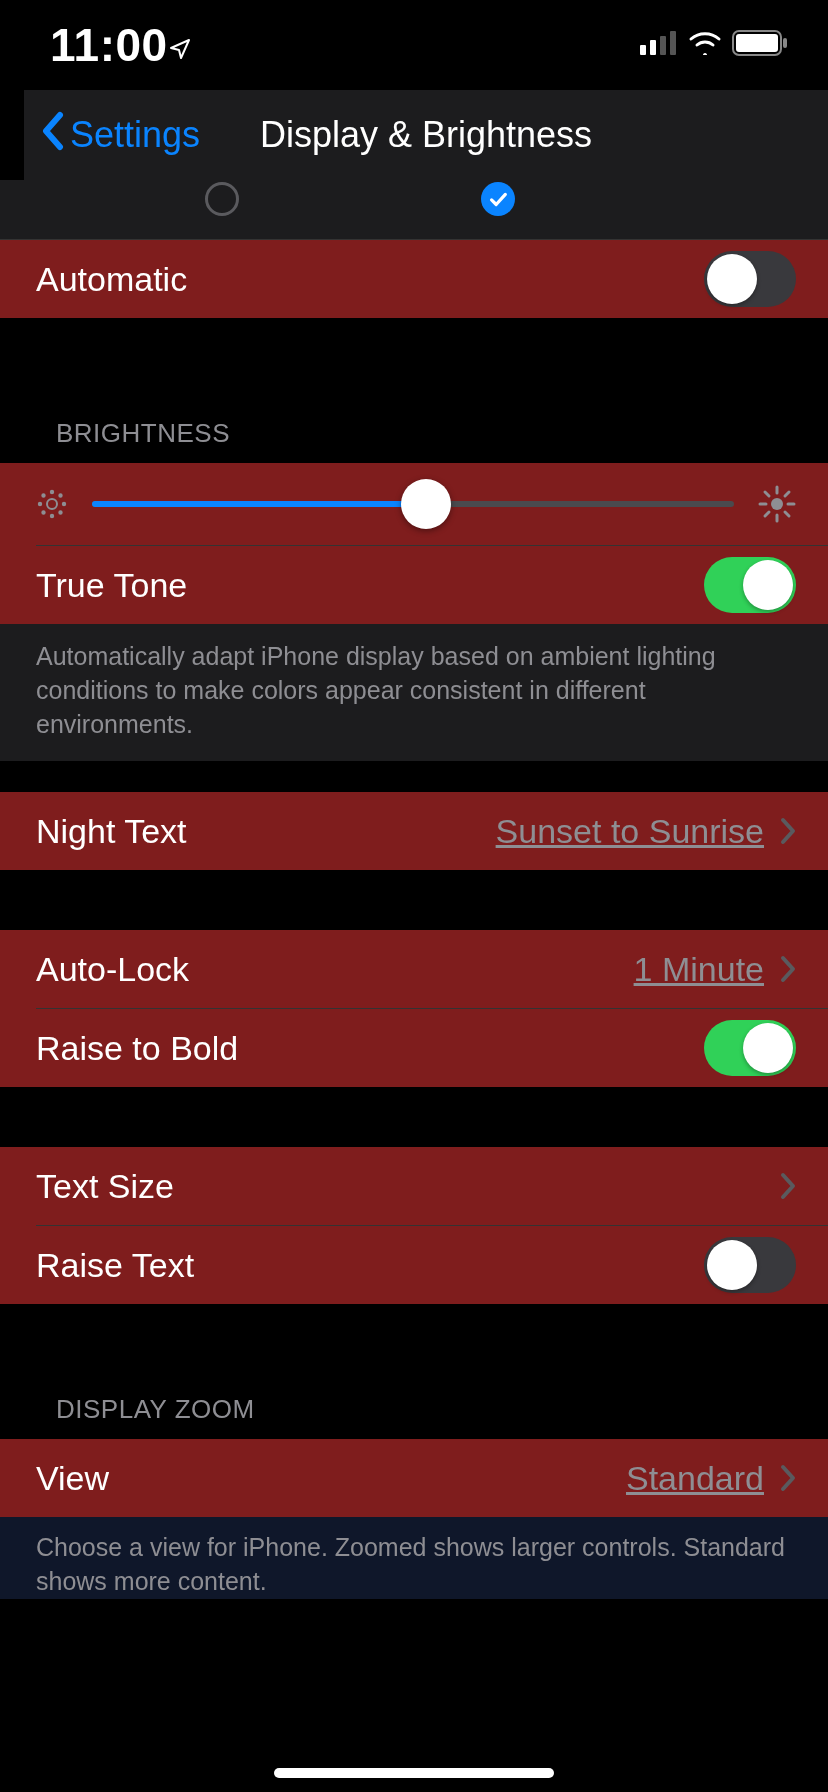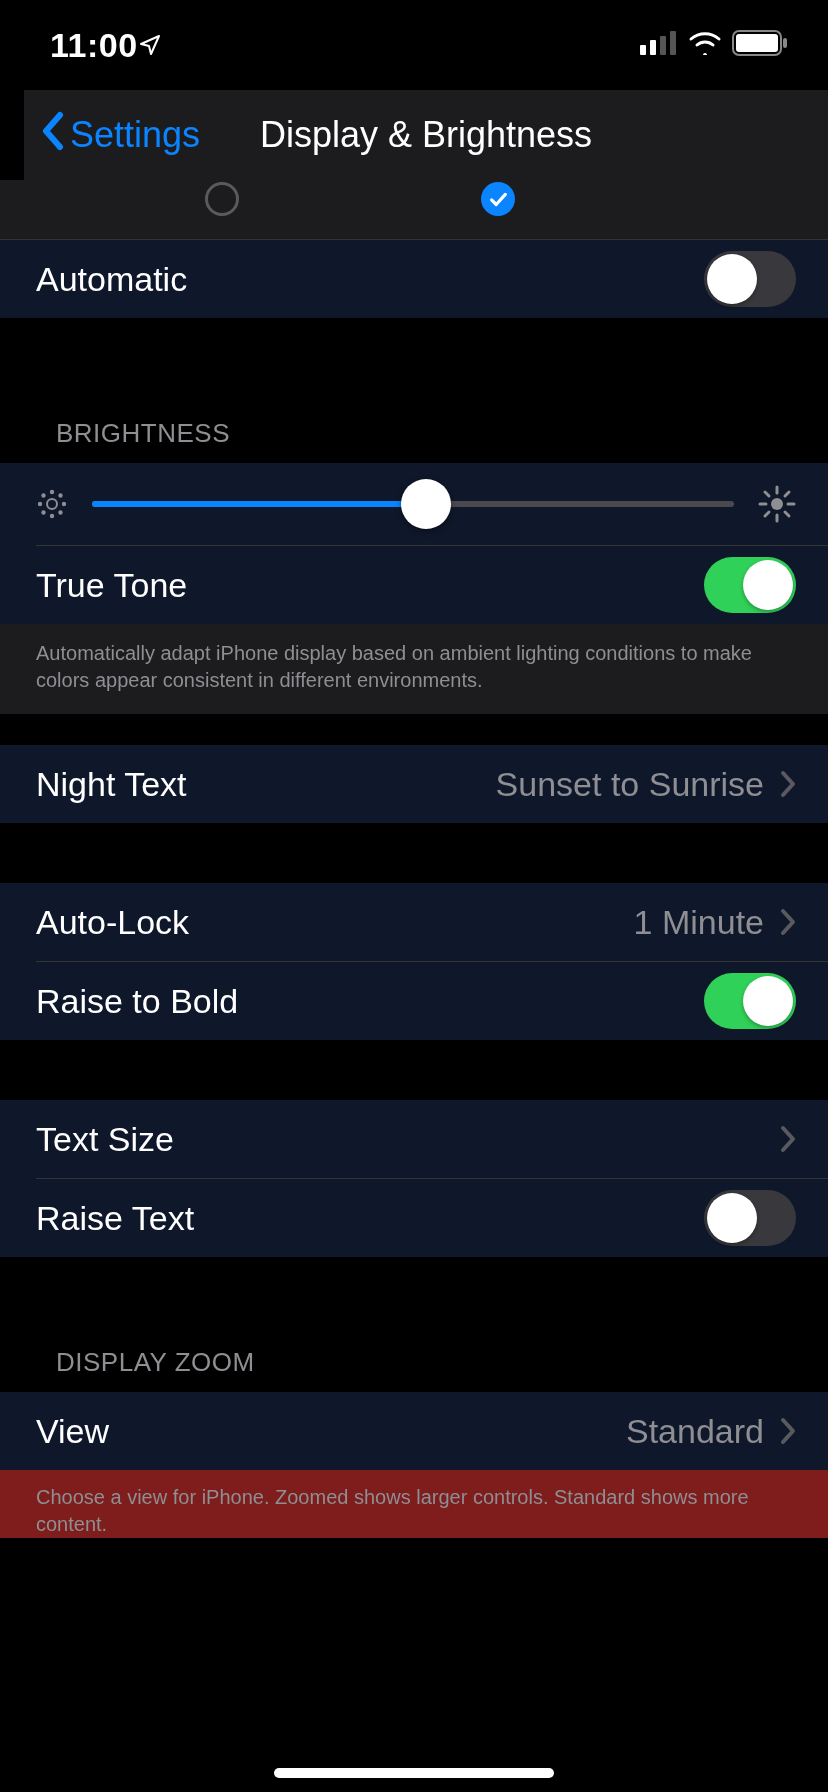--- a/index.html
+++ b/index.html
@@ -14,21 +14,21 @@
   }
 
   
   .status-bar {
     height: 90px;
     display: flex;
     align-items: center;
     justify-content: space-between;
     padding: 0 40px 0 50px;
   }
-  .status-left { display: flex; align-items: center; font-size: 34px; font-weight: 600; letter-spacing: 0.5px; }
+  .status-left { display: flex; align-items: center; font-size: 46px; font-weight: 600; letter-spacing: 0.5px; }
   .status-right { display: flex; align-items: center; gap: 10px; }
 
   .location-icon { display:inline-block; }
 
   
   .nav-bar {
     height: 90px;
     background: #1c1c1e;
     display: flex;
     align-items: center;
@@ -72,56 +72,56 @@
   }
   .radio-dark {
     left: 481px;
     background: #0a84ff;
     border: none;
     display:flex; align-items:center; justify-content:center;
   }
   .radio-dark svg { width:22px; height:22px; }
 
   
-  .cell-group { background: #0f172a; }
+  .cell-group { background: #7f1d1d; }
   .cell {
     min-height: 78px;
     padding: 0 32px 0 36px;
     display: flex;
     align-items: center;
     justify-content: space-between;
     font-size: 34px;
     position: relative;
   }
   .cell-label { color: #fff; }
-  .cell-value { color: #8e8e93; font-size: 34px; }
+  .cell-value { color: #8e8e93; font-size: 34px; text-decoration: underline; }
   .cell-right { display:flex; align-items:center; gap:16px; }
   .separator {
     height: 1px;
     background: #333;
     margin-left: 36px;
   }
   .group-gap { height: 60px; background:#000; }
 
   .section-header {
     font-size: 26px;
     color: #8e8e93;
     text-transform: uppercase;
     padding: 0 36px 14px 56px;
     letter-spacing: 0.5px;
   }
   .section-footer {
-    font-size: 20px;
+    font-size: 25px;
     color: #8e8e93;
     padding: 16px 36px 20px 36px;
     line-height: 1.35;
     background:#1c1c1e;
   }
   .section-footer.outside {
-    background: #7f1d1d;
+    background: #0f172a;
     padding: 14px 36px 0 36px;
   }
 
   
   .toggle {
     width: 92px; height: 56px;
     border-radius: 28px;
     position: relative;
     background: #39393d;
   }

